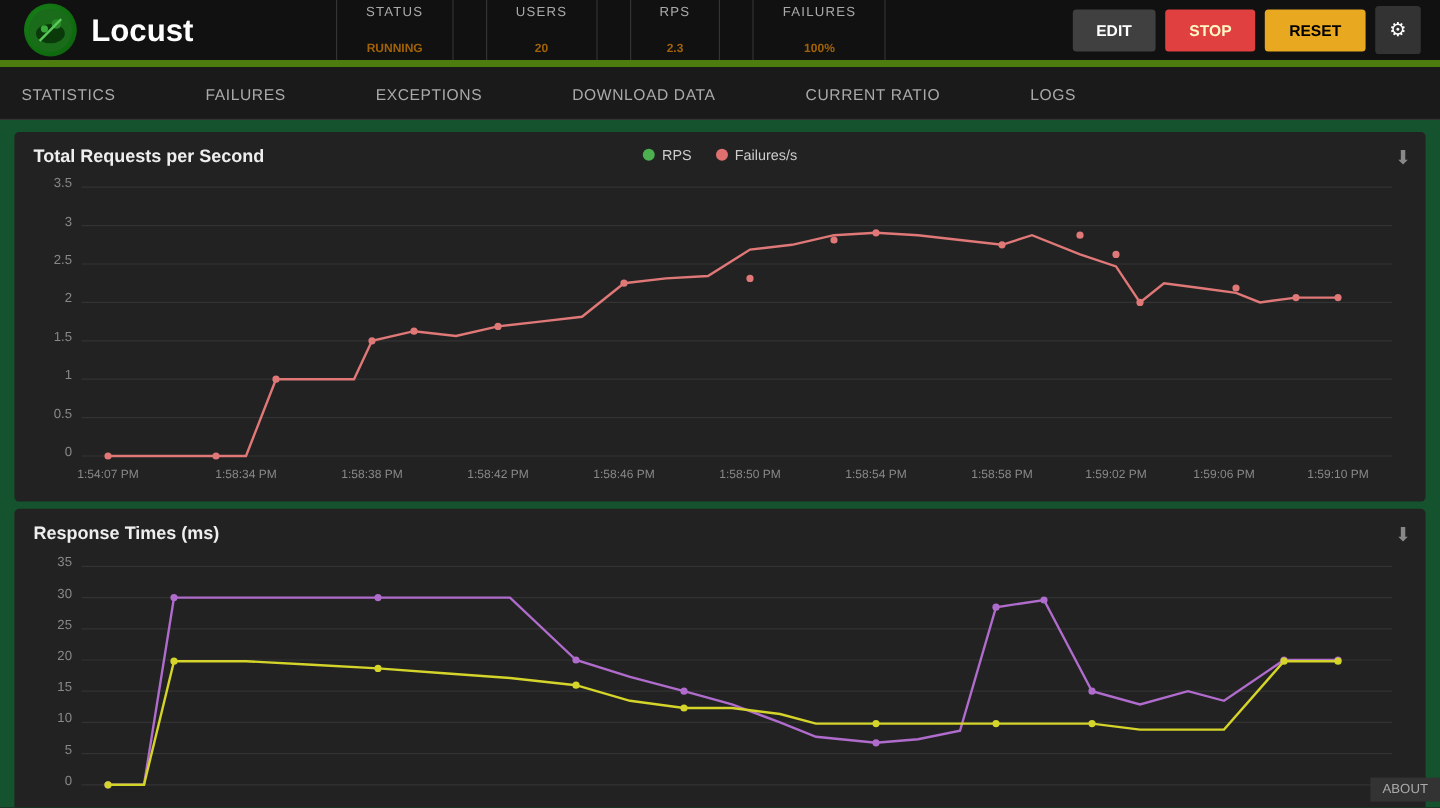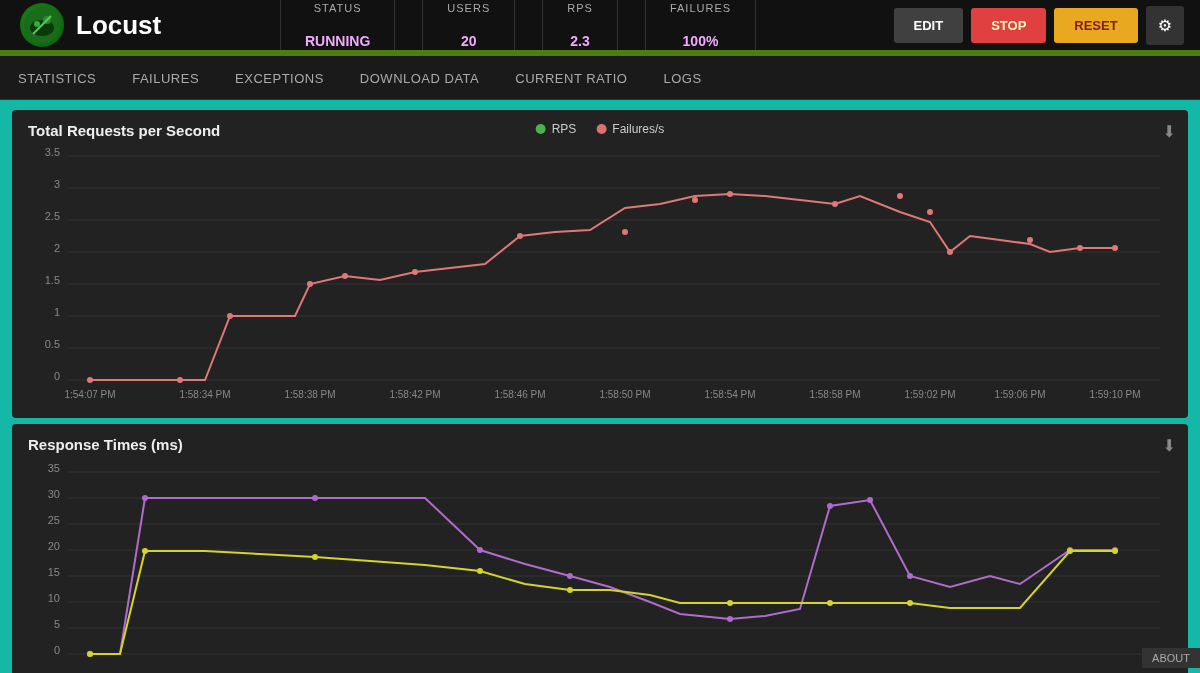--- a/index.html
+++ b/index.html
@@ -51,23 +51,23 @@
       border-right: 1px solid #333;
       margin-right: -1px;
     }
     .stat-label {
       font-size: 11px;
       color: #aaa;
       letter-spacing: 1px;
       text-transform: uppercase;
     }
     .stat-value {
-      font-size: 14px;
-      font-weight: bold;
-      color: #f0abfc;
+      font-size: 10px;
+      font-weight: bold;
+      color: #a16207;
       margin-top: 19px;
     }
     .header-buttons {
       display: flex;
       align-items: center;
       gap: 8px;
       padding: 0 16px;
     }
     .btn-edit {
       background: #404040;
@@ -85,21 +85,21 @@
       color: #fef9c3;
       border: none;
       padding: 10px 20px;
       font-size: 13px;
       font-weight: bold;
       cursor: pointer;
       border-radius: 3px;
     }
     .btn-reset {
       background: #e8a820;
-      color: #7f1d1d;
+      color: #000000;
       border: none;
       padding: 10px 20px;
       font-size: 13px;
       font-weight: bold;
       cursor: pointer;
       border-radius: 3px;
     }
     .btn-settings {
       background: #333;
       color: #fff;
@@ -110,20 +110,21 @@
       font-size: 16px;
     }
 
     
     .nav {
       background: #1a1a1a;
       display: flex;
       border-bottom: 1px solid #333;
       height: 44px;
       align-items: flex-end;
+      gap: 39px;
     }
     .nav-item {
       padding: 10px 18px;
       font-size: 13px;
       color: #aaa;
       cursor: pointer;
       border-bottom: 3px solid transparent;
       text-transform: uppercase;
       letter-spacing: 0.5px;
       white-space: nowrap;
@@ -131,21 +132,21 @@
     .nav-item.active {
       color: #4caf50;
       border-bottom-color: #4caf50;
     }
 
     
     .charts-area {
       padding: 0;
       height: calc(673px - 56px - 44px);
       overflow: hidden;
-      background: #14b8a6;
+      background: #14532d;
     }
 
     .chart-container {
       background: #222;
       margin: 10px 12px 6px;
       border-radius: 4px;
       padding: 12px 16px 8px;
       position: relative;
     }
     .chart-title {

